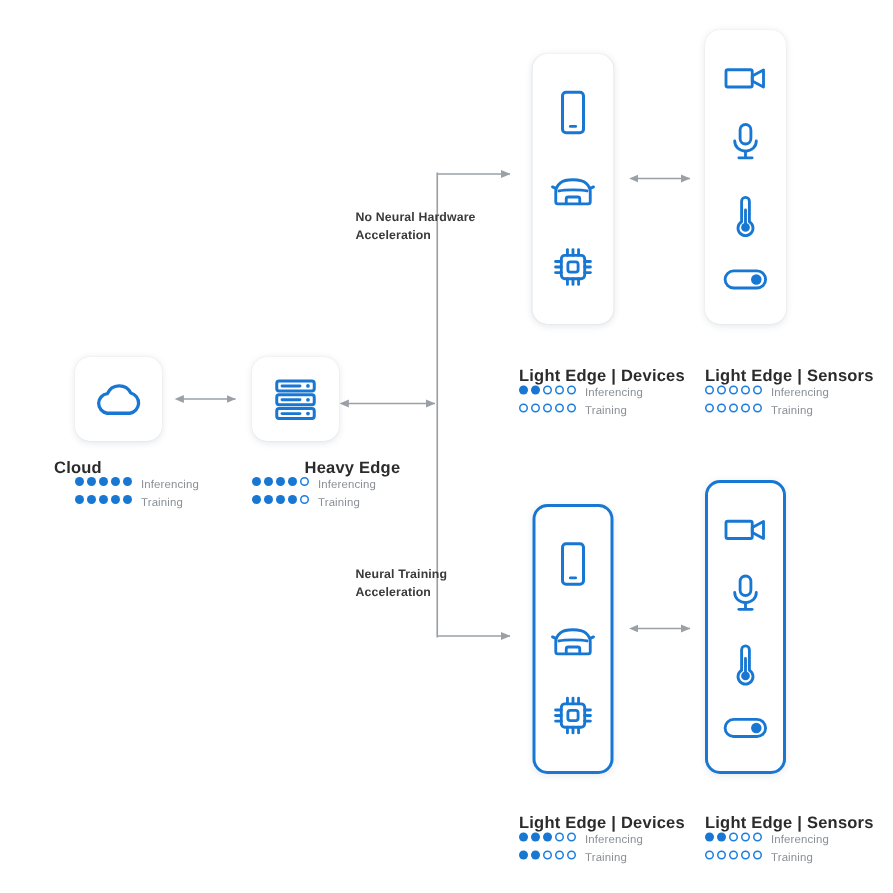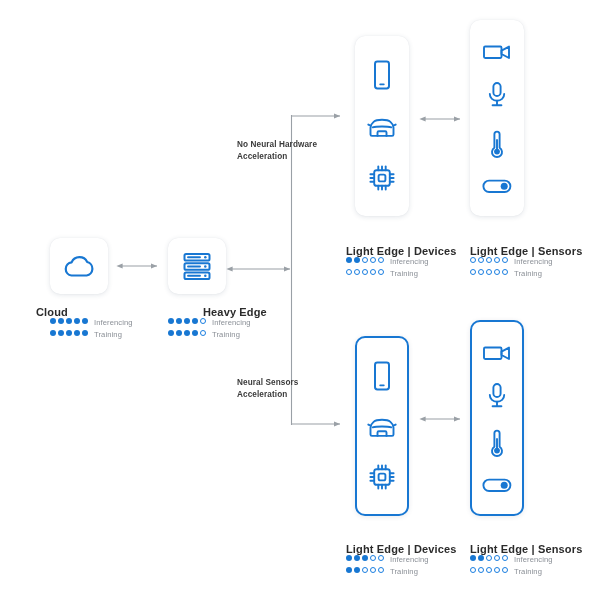--- a/index.html
+++ b/index.html
@@ -209,21 +209,21 @@
         </span>
         <span class="rating-text">Training</span>
       </div>
     </div>
 
   <div class="branch-label" style="left:237px; top:139px; width:110px;">
     <div>No Neural Hardware</div>
     <div>Acceleration</div>
   </div>
   <div class="branch-label" style="left:237px; top:377px; width:110px;">
-    <div>Neural Sensors</div>
+    <div>Neural Training</div>
     <div>Acceleration</div>
   </div>
 
   <div class="card" style="left:355px; top:36px; width:54px; height:180px; padding:12px 0;">
     <span class="icon-slot">
       <svg width="22" height="34" viewBox="0 0 22 34">
         <rect x="4" y="2.5" width="14" height="27" rx="2.4" fill="none" stroke="#1877d2" stroke-width="2"></rect>
         <line x1="9.2" y1="25.3" x2="12.8" y2="25.3" stroke="#1877d2" stroke-width="1.8" stroke-linecap="round"></line>
       </svg>
     </span>

